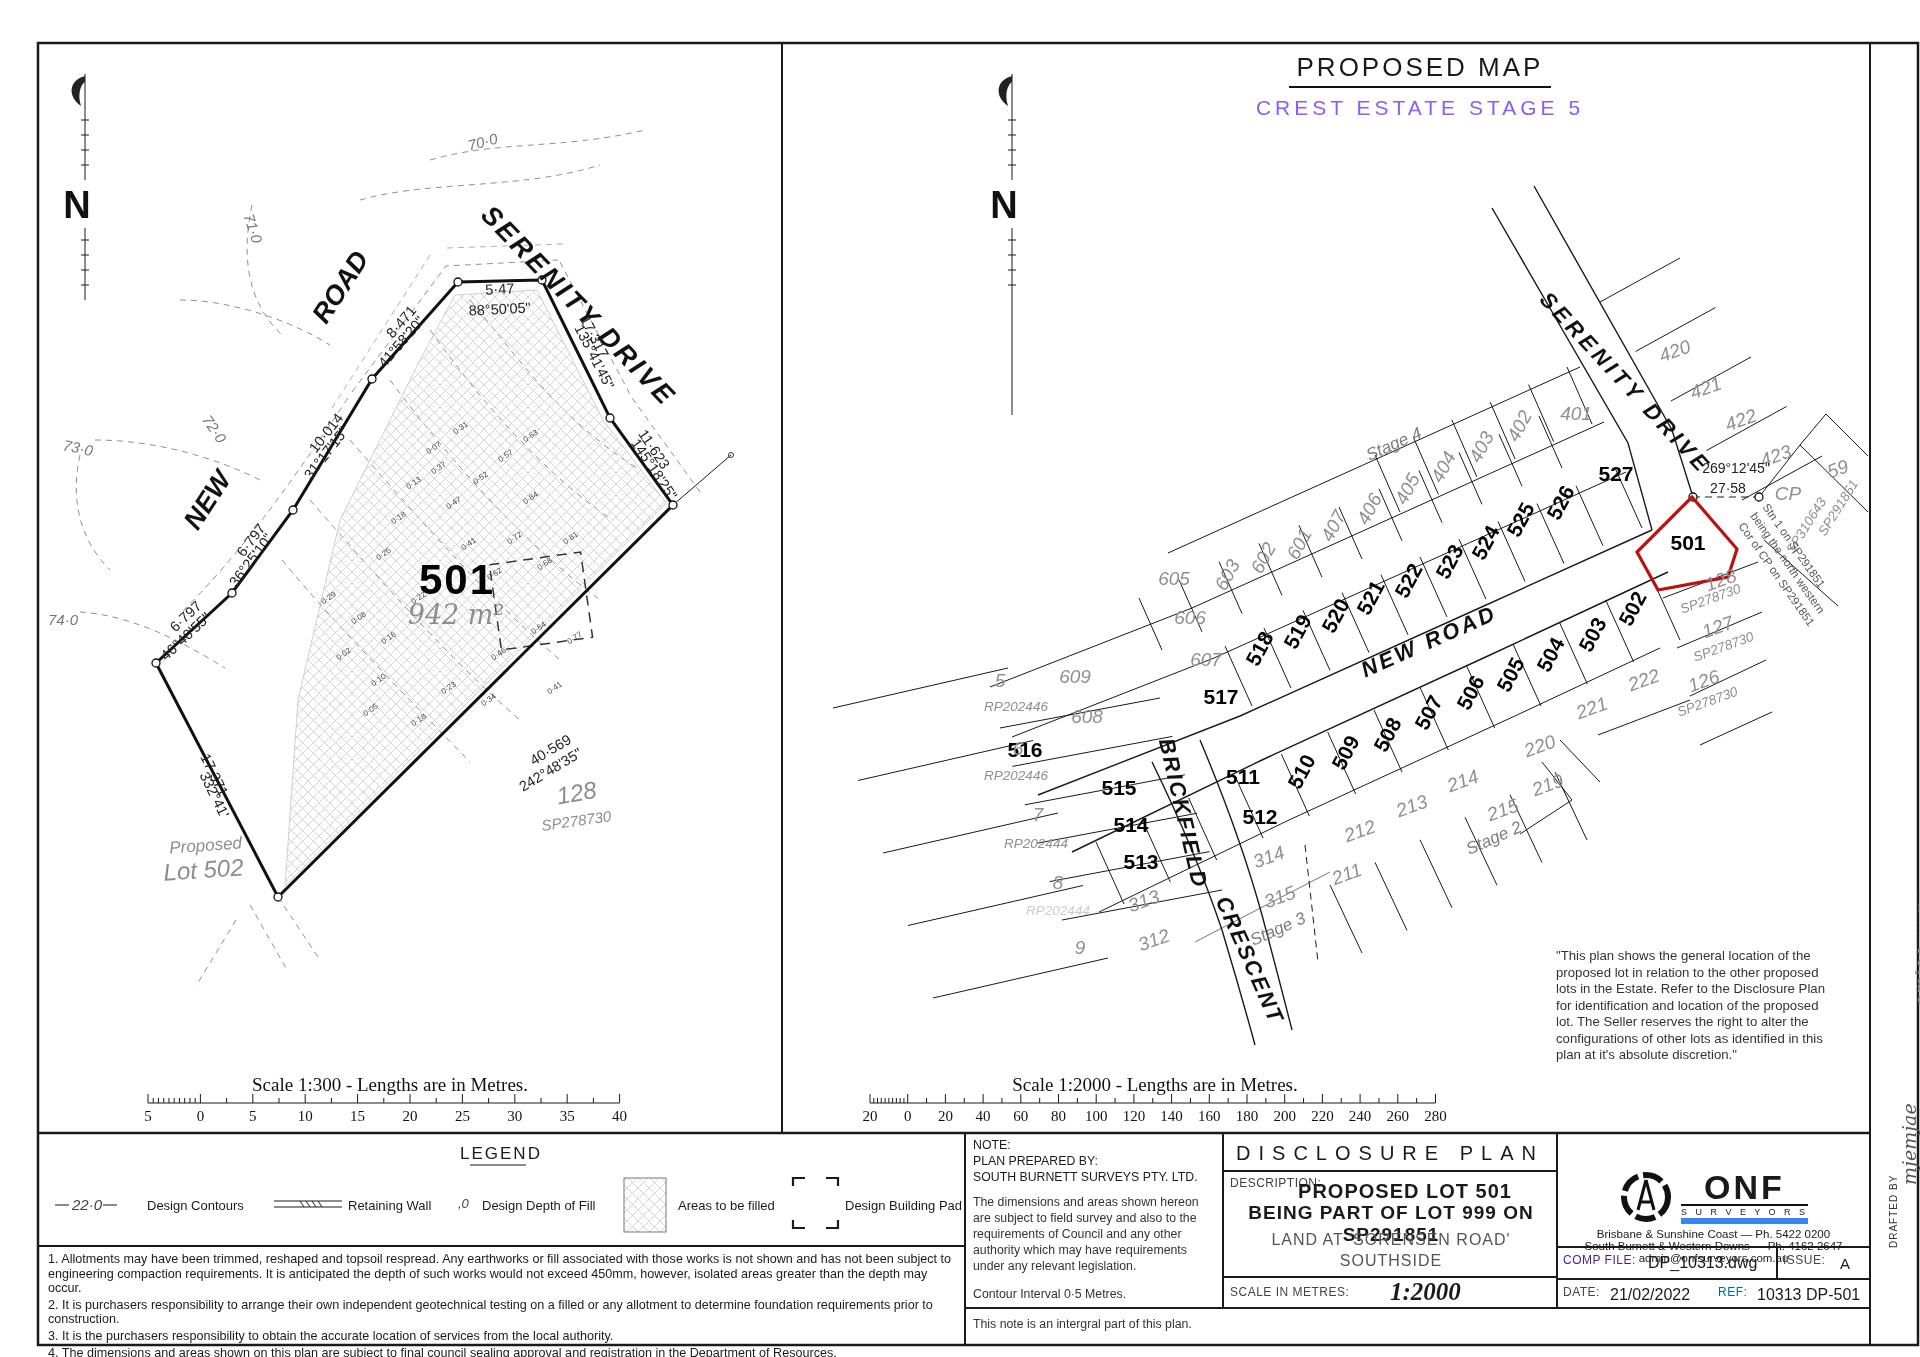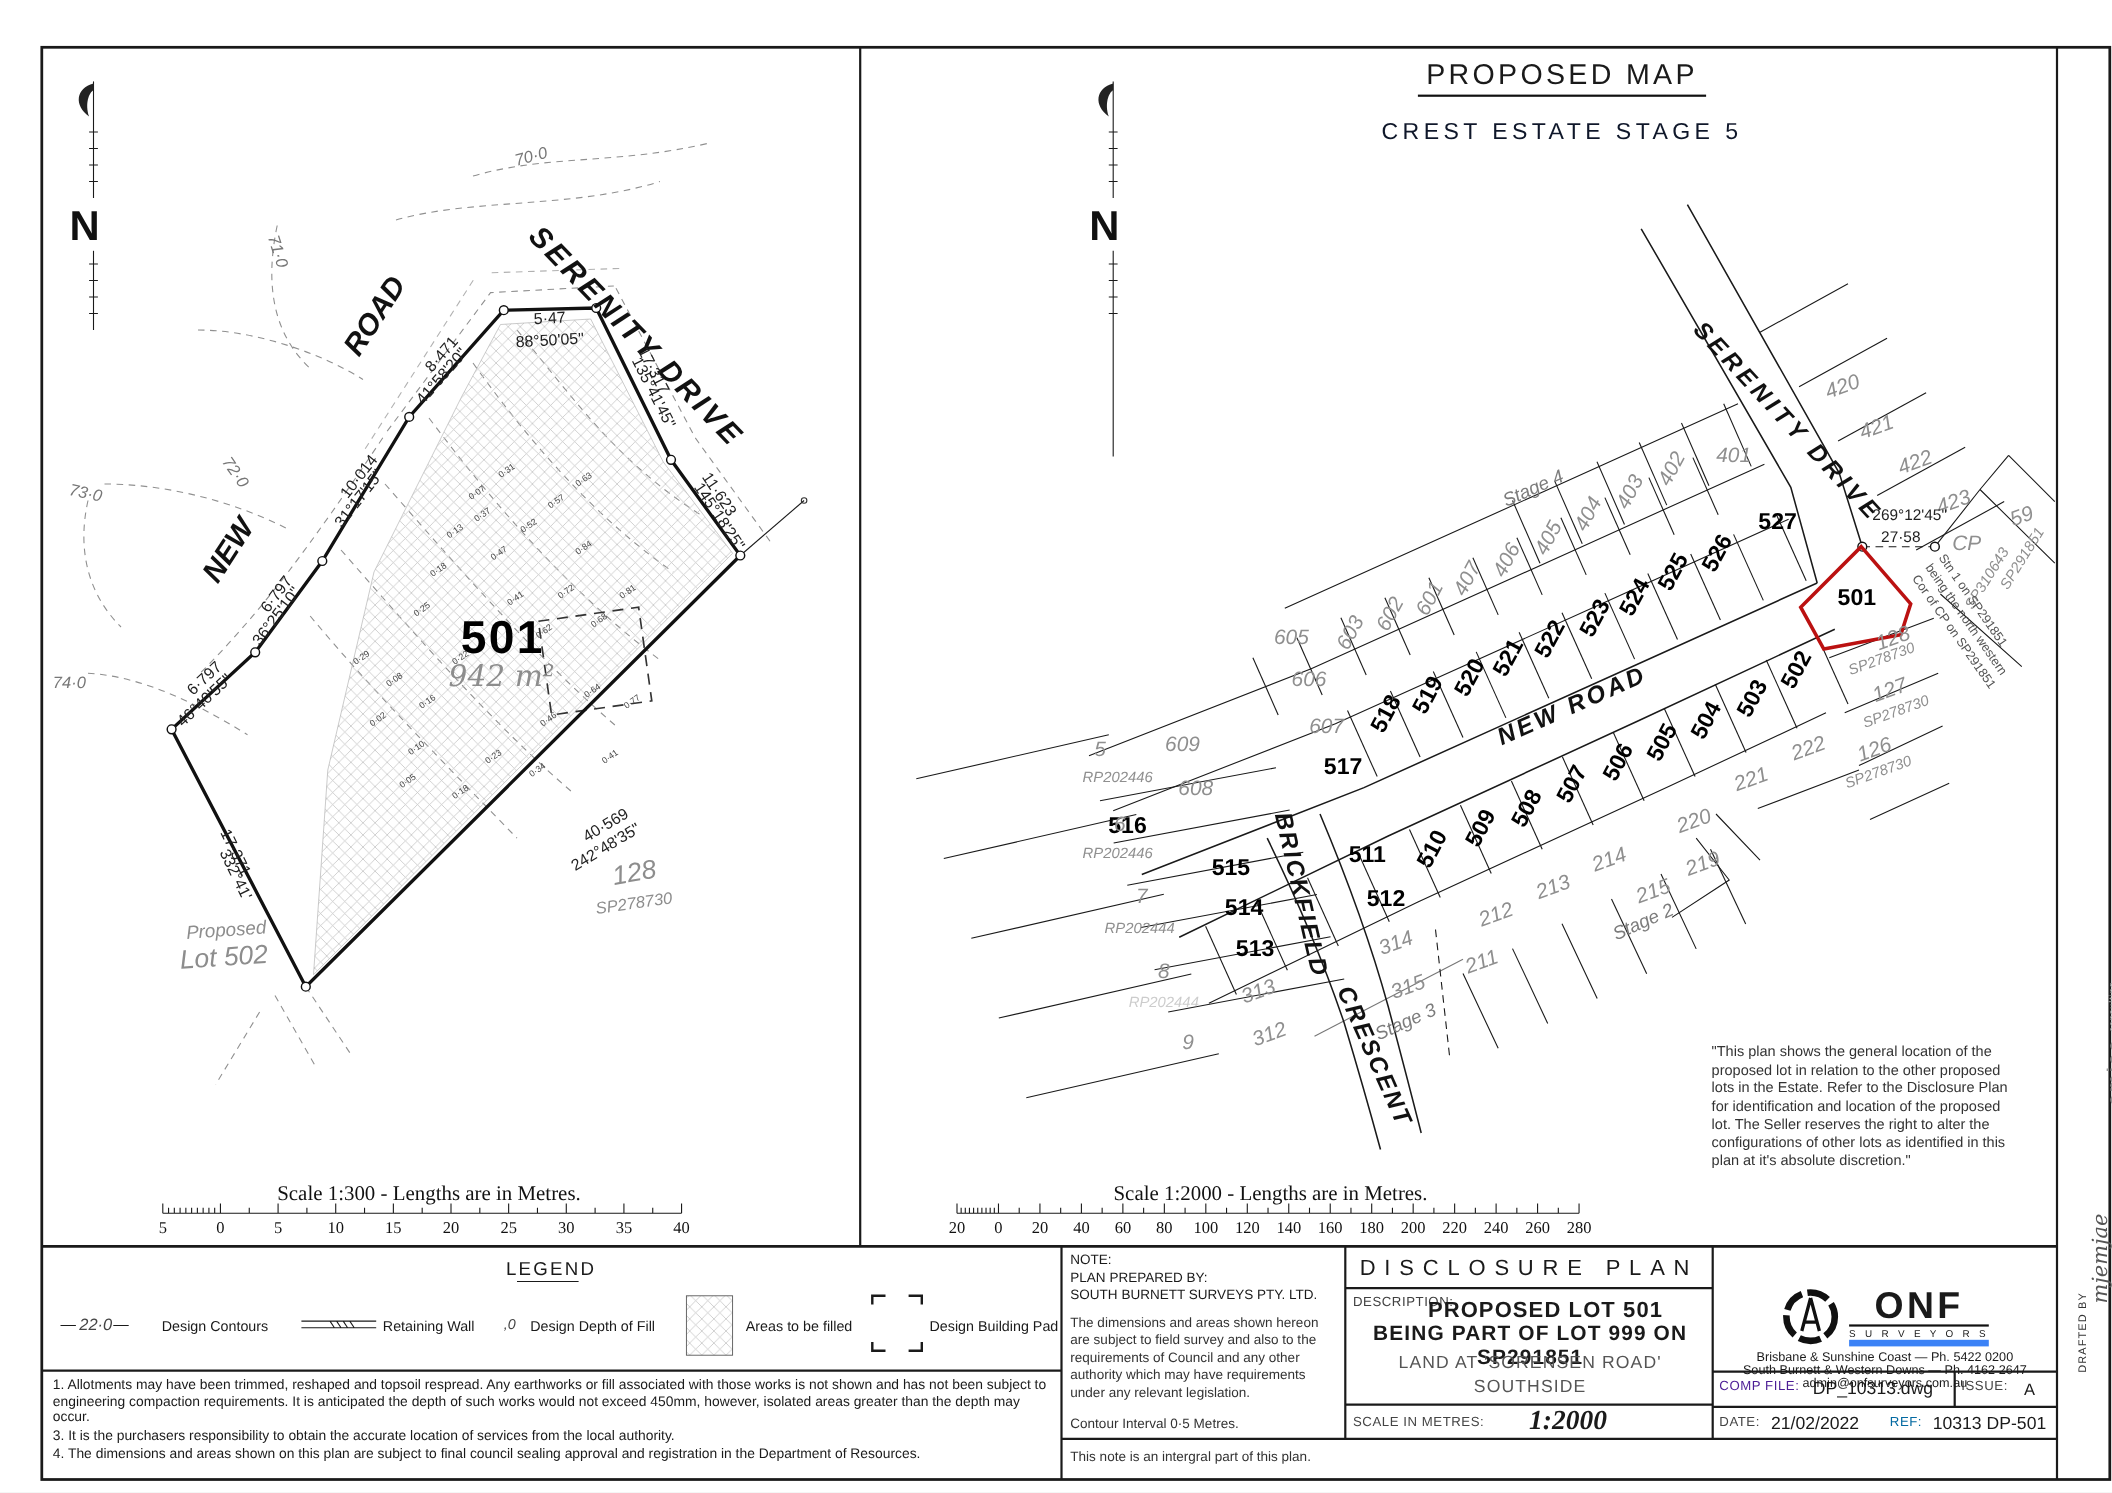--- a/index.html
+++ b/index.html
@@ -442,21 +442,21 @@
       <path d="M55,1205 h14 m34,0 h14" class="ln thin"></path>
       <path d="M274,1201 h68 M274,1207 h68 M300,1201 l4,6 M306,1201 l4,6 M312,1201 l4,6 M318,1201 l4,6" class="ln thin"></path>
       <rect x="624" y="1178" width="42" height="54" fill="url(#xh)" stroke="#555" stroke-width="0.8"></rect>
       <path d="M793,1186 v-8 h12 M826,1178 h12 v8 M838,1220 v8 h-12 M805,1228 h-12 v-8" class="ln" stroke-width="2.2"></path>
       <line x1="470" y1="1165" x2="526" y2="1165" class="ln thin"></line>
     </g>
   </svg>
 
   <div class="blk" style="left:1170px;top:52px;width:500px;text-align:center;">
     <div style="font-size:26px;letter-spacing:3px;display:inline-block;border-bottom:2.5px solid #111;padding:0 8px 3px;">PROPOSED MAP</div>
-    <div style="font-size:21px;letter-spacing:4px;margin-top:20px;color:#0f172a;">CREST ESTATE STAGE 5</div>
+    <div style="font-size:21px;letter-spacing:4px;margin-top:8px;color:#8b5cf6;">CREST ESTATE STAGE 5</div>
   </div>
 
   <div class="blk pre" style="left:1556px;top:948px;width:320px;font-size:13.2px;line-height:1.25;color:#333;">"This plan shows the general location of the
 proposed lot in relation to the other proposed
 lots in the Estate. Refer to the Disclosure Plan
 for identification and location of the proposed
 lot. The Seller reserves the right to alter the
 configurations of other lots as identified in this
 plan at it's absolute discretion."</div>
 
@@ -464,20 +464,21 @@
   <div class="blk" style="left:72px;top:1196px;font-style:italic;font-size:15px;color:#444;">22·0</div>
   <div class="blk legend-lab" style="left:147px;top:1198px;">Design Contours</div>
   <div class="blk legend-lab" style="left:348px;top:1198px;">Retaining Wall</div>
   <div class="blk" style="left:458px;top:1196px;font-style:italic;font-size:13px;color:#444;">,0</div>
   <div class="blk legend-lab" style="left:482px;top:1198px;">Design Depth of Fill</div>
   <div class="blk legend-lab" style="left:678px;top:1198px;">Areas to be filled</div>
   <div class="blk legend-lab" style="left:845px;top:1198px;">Design Building Pad</div>
 
   <div class="blk" style="left:48px;top:1252px;width:908px;">
     <p class="notes-item">1. Allotments may have been trimmed, reshaped and topsoil respread. Any earthworks or fill associated with those works is not shown and has not been subject to engineering compaction requirements. It is anticipated the depth of such works would not exceed 450mm, however, isolated areas greater than the depth may occur.</p>
+    <p class="notes-item">2. It is purchasers responsibility to arrange their own independent geotechnical testing on a filled or any allotment to determine foundation requirements prior to construction.</p>
     <p class="notes-item">3. It is the purchasers responsibility to obtain the accurate location of services from the local authority.</p>
     <p class="notes-item">4. The dimensions and areas shown on this plan are subject to final council sealing approval and registration in the Department of Resources.</p>
   </div>
 
   <div class="blk" style="left:973px;top:1138px;width:242px;font-size:12.3px;line-height:1.3;">
     <div>NOTE:</div>
     <div>PLAN PREPARED BY:</div>
     <div>SOUTH BURNETT SURVEYS PTY. LTD.</div>
     <div class="pre" style="margin-top:9px;color:#333;">The dimensions and areas shown hereon
 are subject to field survey and also to the

